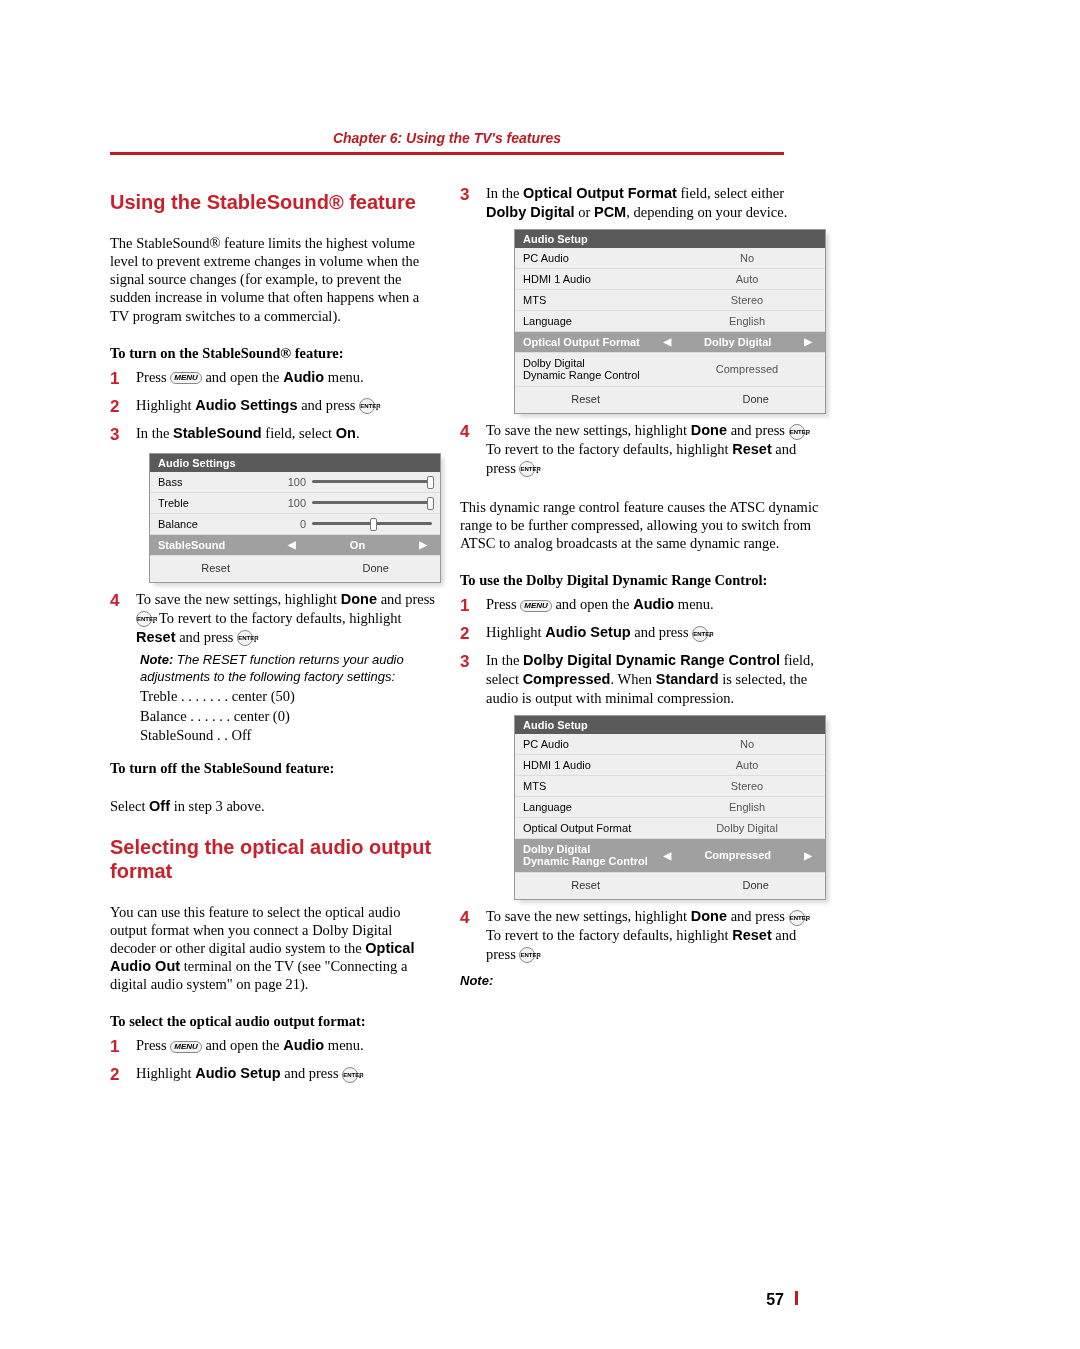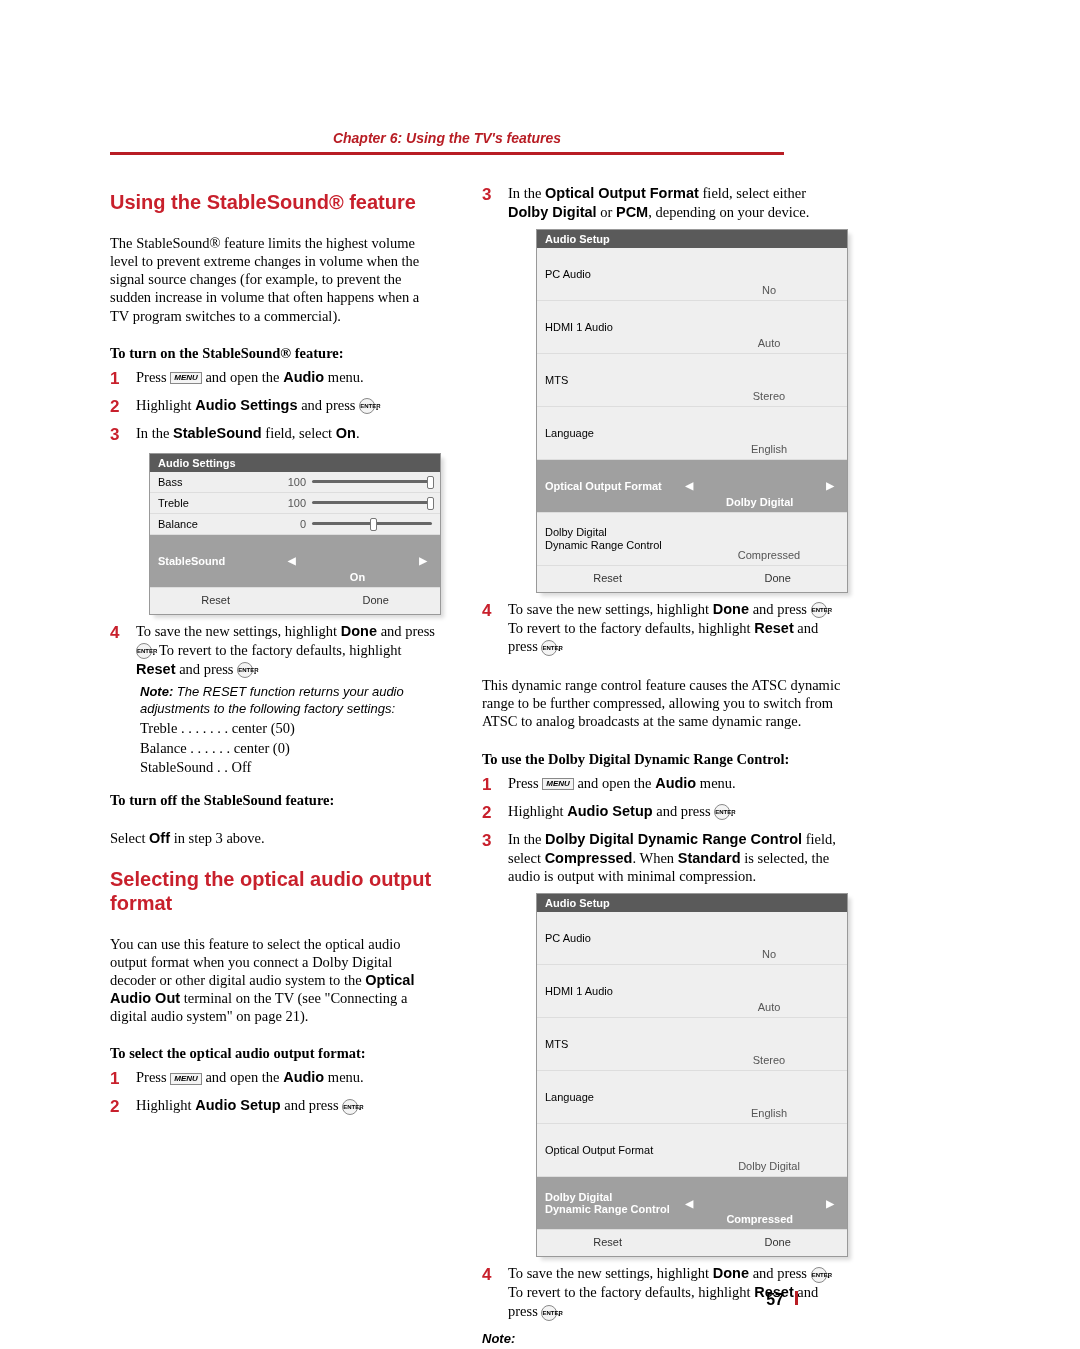--- a/index.html
+++ b/index.html
@@ -29,21 +29,21 @@
   .chapter-title {
     font-family: Arial, Helvetica, sans-serif;
     color: #b81d24;
     font-style: italic;
     font-weight: bold;
     font-size: 14px;
     line-height: 20px;
   }
   .columns {
     display: flex;
-    gap: 42px;
+    gap: 20px;
     margin-top: 60px;
   }
   .col {
     flex: 1 1 0;
   }
   h2.section {
     font-family: Arial, Helvetica, sans-serif;
     font-weight: bold;
     color: #c8202c;
     font-size: 20px;
@@ -86,21 +86,21 @@
     display: inline-block;
     font-family: Arial, Helvetica, sans-serif;
     font-size: 8px;
     font-weight: bold;
     padding: 1px 3px;
     border: 1px solid #888;
     background: #f4f4f4;
     vertical-align: middle;
     line-height: 1;
   }
-  .menu-btn { border-radius: 0; font-style: italic; }
+  .menu-btn { border-radius: 6px; font-style: italic; }
   .enter-btn {
     border-radius: 50%;
     width: 14px; height: 14px;
     text-align: center;
     font-size: 6px;
     line-height: 14px;
     padding: 0;
   }
   .note {
     font-family: Arial, Helvetica, sans-serif;
@@ -137,21 +137,21 @@
     font-size: 11px;
   }
   .osd .row {
     display: flex;
     padding: 4px 8px;
     border-bottom: 1px solid #ddd;
     align-items: center;
   }
   .osd .row.hl { background: #a0a0a0; color: #fff; font-weight: bold; }
   .osd .row .k { flex: 1.1; }
-  .osd .row .v { flex: 1; text-align: center; color: #555; margin-top: 32px; }
+  .osd .row .v { flex: 1; text-align: center; color: #555; }
   .osd .row.hl .v { color: #fff; }
   .osd .actions {
     display: flex;
     justify-content: space-around;
     padding: 6px 0 8px 0;
     gap: 30px;
     font-size: 11px;
     color: #333;
     background: #efefef;
   }

